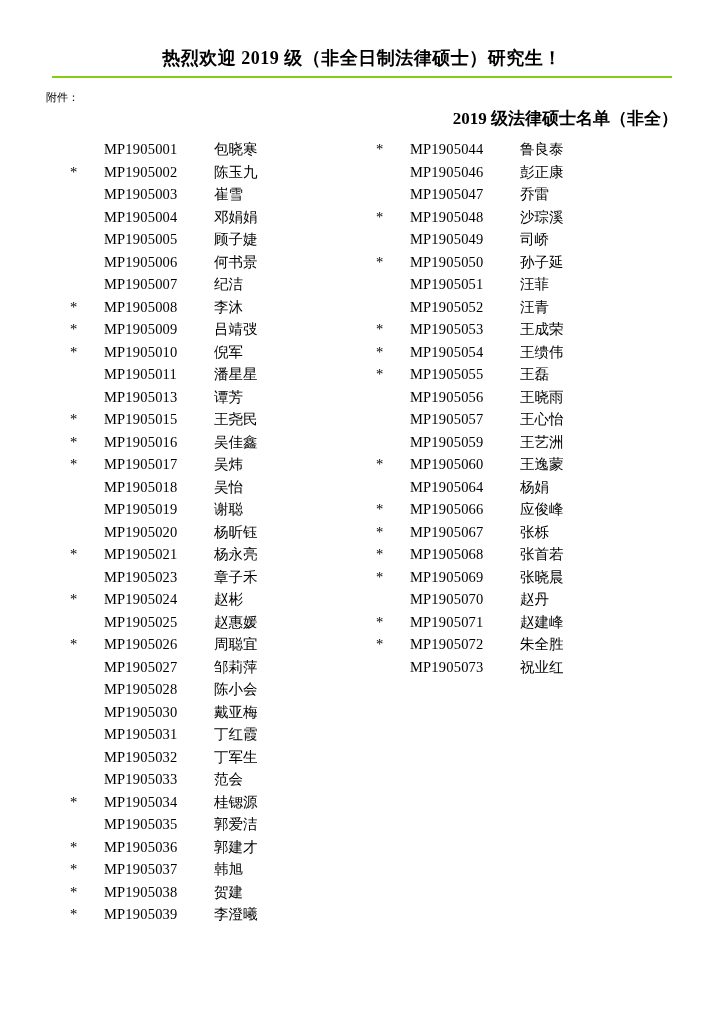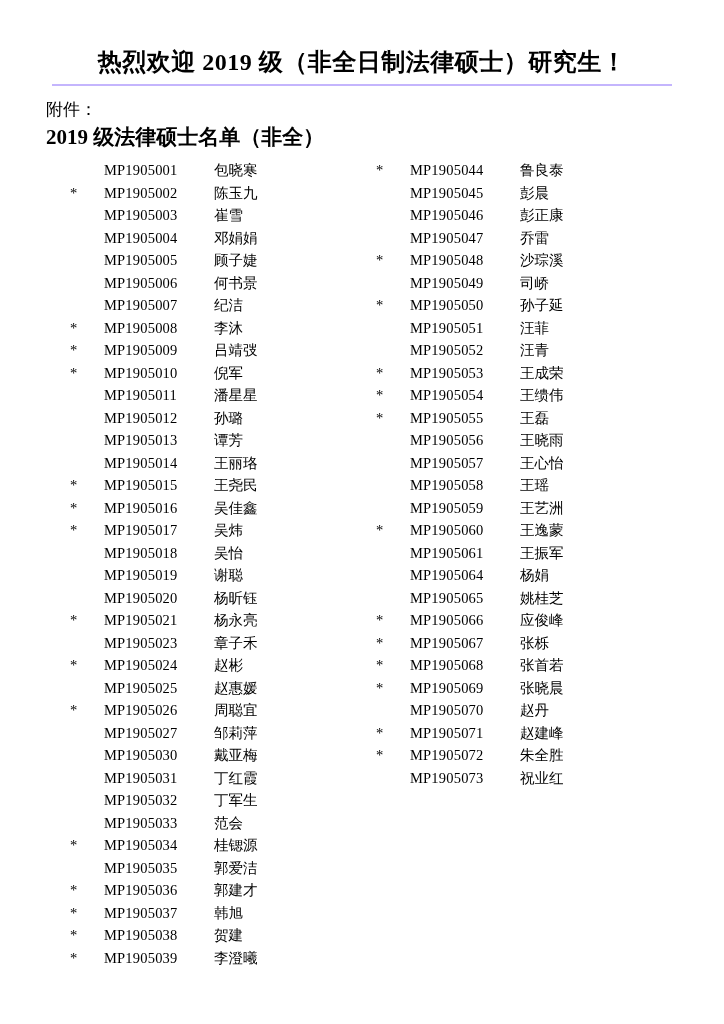--- a/index.html
+++ b/index.html
@@ -16,37 +16,37 @@
   }
   .page {
     position: relative;
     width: 724px;
     height: 1024px;
     box-sizing: border-box;
     padding: 40px 46px 0 46px;
   }
   .doc-title {
     text-align: center;
-    font-size: 24px;
+    font-size: 18px;
     font-weight: bold;
     letter-spacing: 0.5px;
     padding-bottom: 6px;
-    border-bottom: 2px solid #c4b5fd;
+    border-bottom: 2px solid #84cc16;
     margin: 6px 6px 0 6px;
     white-space: nowrap;
   }
   .attachment-label {
     margin-top: 12px;
-    font-size: 17px;
+    font-size: 11px;
     font-weight: normal;
     text-align: left;
   }
   .list-title {
-    text-align: left;
-    font-size: 21px;
+    text-align: right;
+    font-size: 17px;
     font-weight: bold;
     margin-top: 2px;
     margin-bottom: 8px;
   }
   .columns {
     display: flex;
     justify-content: flex-start;
     align-items: flex-start;
   }
   .col {
@@ -147,34 +147,24 @@
               <td class="code">MP1905010</td>
               <td class="name">倪军</td>
             </tr>
             <tr>
               <td class="mark"></td>
               <td class="code">MP1905011</td>
               <td class="name">潘星星</td>
             </tr>
             <tr>
               <td class="mark"></td>
-              <td class="code">MP1905012</td>
-              <td class="name">孙璐</td>
-            </tr>
-            <tr>
-              <td class="mark"></td>
               <td class="code">MP1905013</td>
               <td class="name">谭芳</td>
             </tr>
             <tr>
-              <td class="mark"></td>
-              <td class="code">MP1905014</td>
-              <td class="name">王丽珞</td>
-            </tr>
-            <tr>
               <td class="mark">*</td>
               <td class="code">MP1905015</td>
               <td class="name">王尧民</td>
             </tr>
             <tr>
               <td class="mark">*</td>
               <td class="code">MP1905016</td>
               <td class="name">吴佳鑫</td>
             </tr>
             <tr>
@@ -219,20 +209,25 @@
             </tr>
             <tr>
               <td class="mark">*</td>
               <td class="code">MP1905026</td>
               <td class="name">周聪宜</td>
             </tr>
             <tr>
               <td class="mark"></td>
               <td class="code">MP1905027</td>
               <td class="name">邹莉萍</td>
+            </tr>
+            <tr>
+              <td class="mark"></td>
+              <td class="code">MP1905028</td>
+              <td class="name">陈小会</td>
             </tr>
             <tr>
               <td class="mark"></td>
               <td class="code">MP1905030</td>
               <td class="name">戴亚梅</td>
             </tr>
             <tr>
               <td class="mark"></td>
               <td class="code">MP1905031</td>
               <td class="name">丁红霞</td>
@@ -283,25 +278,20 @@
     <div class="col right">
       <table class="roster">
         <tbody id="right-body">
             <tr>
               <td class="mark">*</td>
               <td class="code">MP1905044</td>
               <td class="name">鲁良泰</td>
             </tr>
             <tr>
               <td class="mark"></td>
-              <td class="code">MP1905045</td>
-              <td class="name">彭晨</td>
-            </tr>
-            <tr>
-              <td class="mark"></td>
               <td class="code">MP1905046</td>
               <td class="name">彭正康</td>
             </tr>
             <tr>
               <td class="mark"></td>
               <td class="code">MP1905047</td>
               <td class="name">乔雷</td>
             </tr>
             <tr>
               <td class="mark">*</td>
@@ -348,47 +338,32 @@
               <td class="code">MP1905056</td>
               <td class="name">王晓雨</td>
             </tr>
             <tr>
               <td class="mark"></td>
               <td class="code">MP1905057</td>
               <td class="name">王心怡</td>
             </tr>
             <tr>
               <td class="mark"></td>
-              <td class="code">MP1905058</td>
-              <td class="name">王瑶</td>
-            </tr>
-            <tr>
-              <td class="mark"></td>
               <td class="code">MP1905059</td>
               <td class="name">王艺洲</td>
             </tr>
             <tr>
               <td class="mark">*</td>
               <td class="code">MP1905060</td>
               <td class="name">王逸蒙</td>
             </tr>
             <tr>
               <td class="mark"></td>
-              <td class="code">MP1905061</td>
-              <td class="name">王振军</td>
-            </tr>
-            <tr>
-              <td class="mark"></td>
               <td class="code">MP1905064</td>
               <td class="name">杨娟</td>
-            </tr>
-            <tr>
-              <td class="mark"></td>
-              <td class="code">MP1905065</td>
-              <td class="name">姚桂芝</td>
             </tr>
             <tr>
               <td class="mark">*</td>
               <td class="code">MP1905066</td>
               <td class="name">应俊峰</td>
             </tr>
             <tr>
               <td class="mark">*</td>
               <td class="code">MP1905067</td>
               <td class="name">张栎</td>

